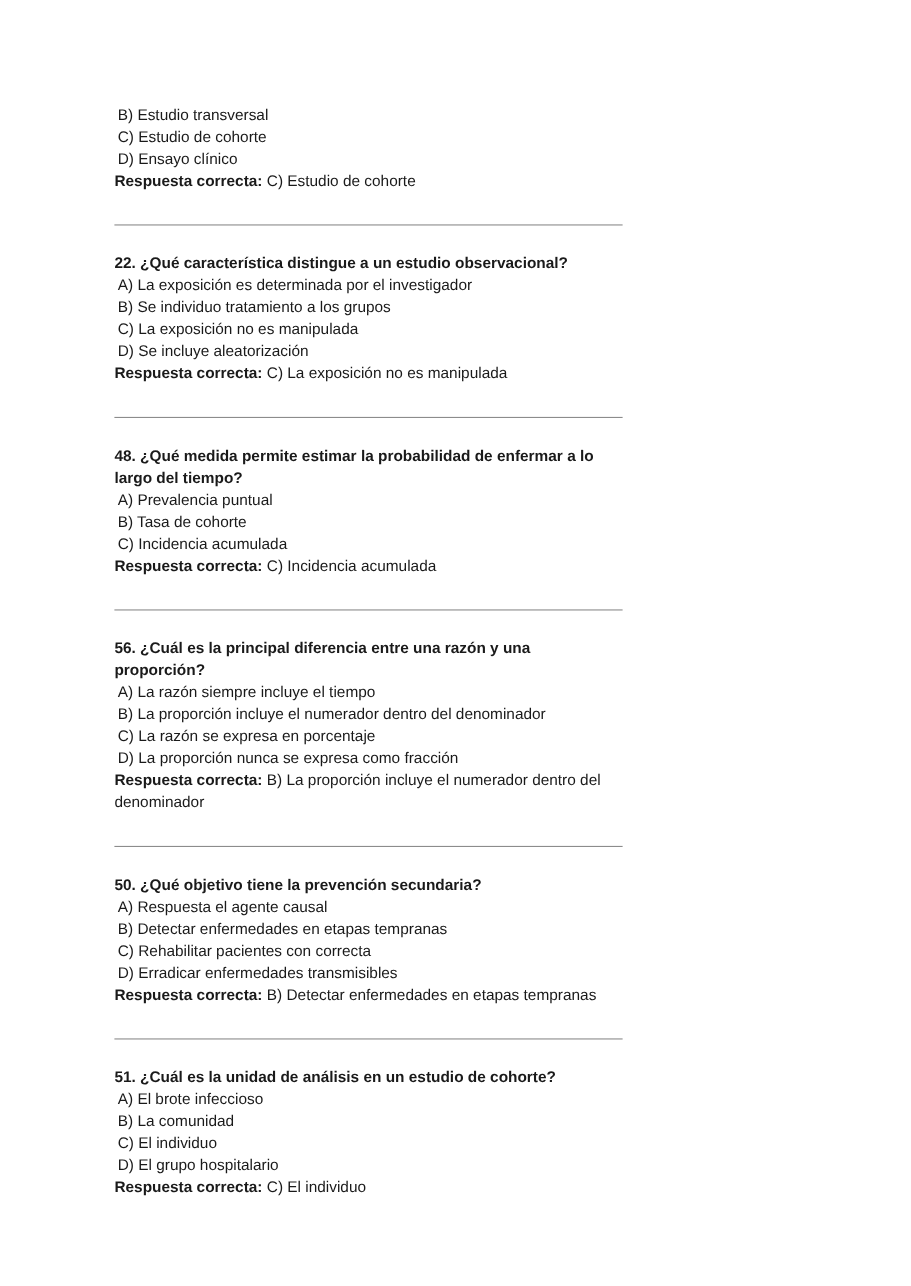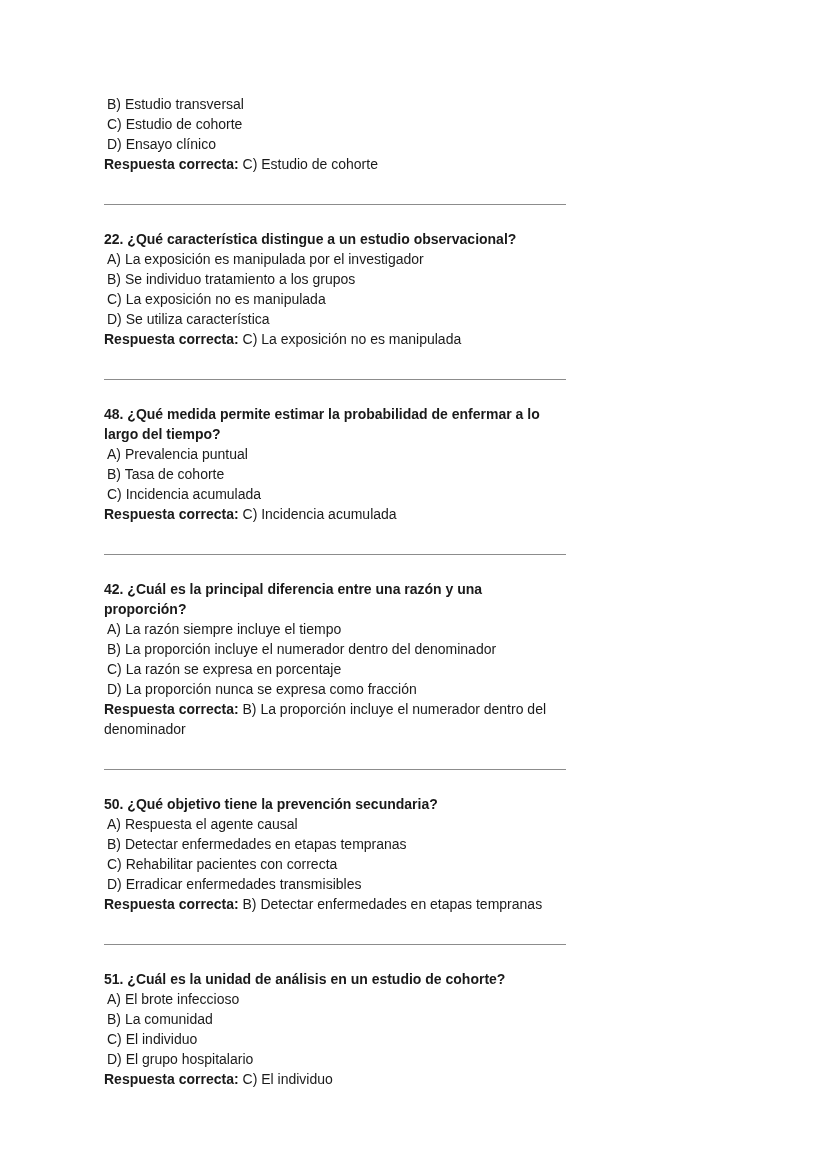--- a/index.html
+++ b/index.html
@@ -55,40 +55,40 @@
         <p class="option">B) Estudio transversal</p>
         <p class="option">C) Estudio de cohorte</p>
         <p class="option">D) Ensayo clínico</p>
       </div>
     <p class="answer"><strong>Respuesta correcta:</strong> <span>C) Estudio de cohorte</span></p>
   </div>
 <hr class="divider">
   <div class="question-block">
     <p class="question-title">22. ¿Qué característica distingue a un estudio observacional?</p>
     <div>
-        <p class="option">A) La exposición es manipulada por el investigador</p>
+        <p class="option">A) La exposición es determinada por el investigador</p>
         <p class="option">B) Se individuo tratamiento a los grupos</p>
         <p class="option">C) La exposición no es manipulada</p>
-        <p class="option">D) Se utiliza característica</p>
+        <p class="option">D) Se incluye aleatorización</p>
       </div>
     <p class="answer"><strong>Respuesta correcta:</strong> <span>C) La exposición no es manipulada</span></p>
   </div>
 <hr class="divider">
   <div class="question-block">
     <p class="question-title">48. ¿Qué medida permite estimar la probabilidad de enfermar a lo largo del tiempo?</p>
     <div>
         <p class="option">A) Prevalencia puntual</p>
         <p class="option">B) Tasa de cohorte</p>
         <p class="option">C) Incidencia acumulada</p>
       </div>
     <p class="answer"><strong>Respuesta correcta:</strong> <span>C) Incidencia acumulada</span></p>
   </div>
 <hr class="divider">
   <div class="question-block">
-    <p class="question-title">42. ¿Cuál es la principal diferencia entre una razón y una proporción?</p>
+    <p class="question-title">56. ¿Cuál es la principal diferencia entre una razón y una proporción?</p>
     <div>
         <p class="option">A) La razón siempre incluye el tiempo</p>
         <p class="option">B) La proporción incluye el numerador dentro del denominador</p>
         <p class="option">C) La razón se expresa en porcentaje</p>
         <p class="option">D) La proporción nunca se expresa como fracción</p>
       </div>
     <p class="answer"><strong>Respuesta correcta:</strong> <span>B) La proporción incluye el numerador dentro del denominador</span></p>
   </div>
 <hr class="divider">
   <div class="question-block">

